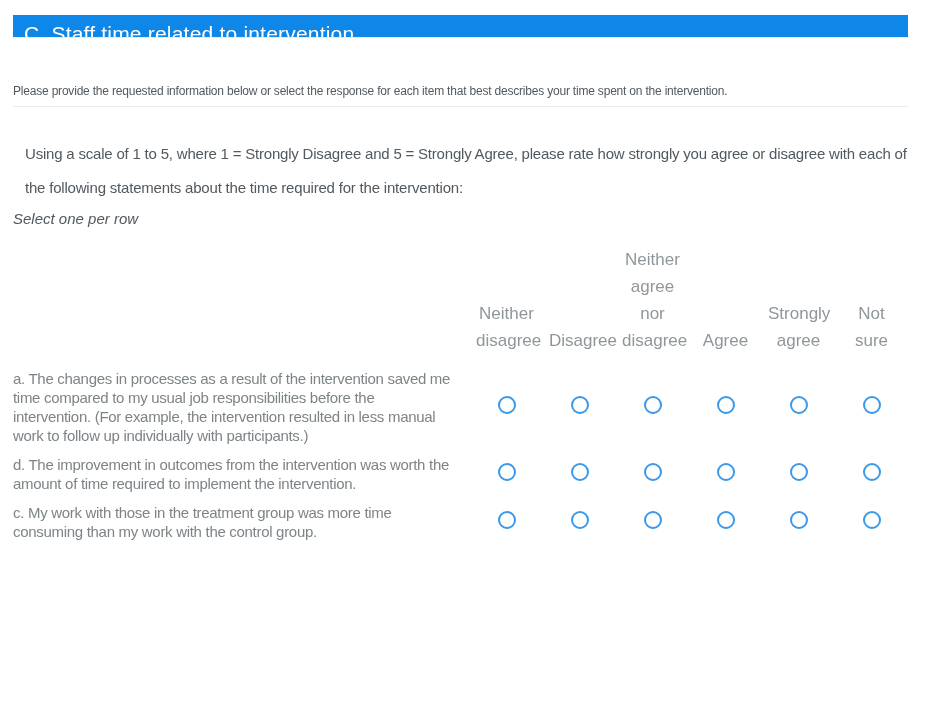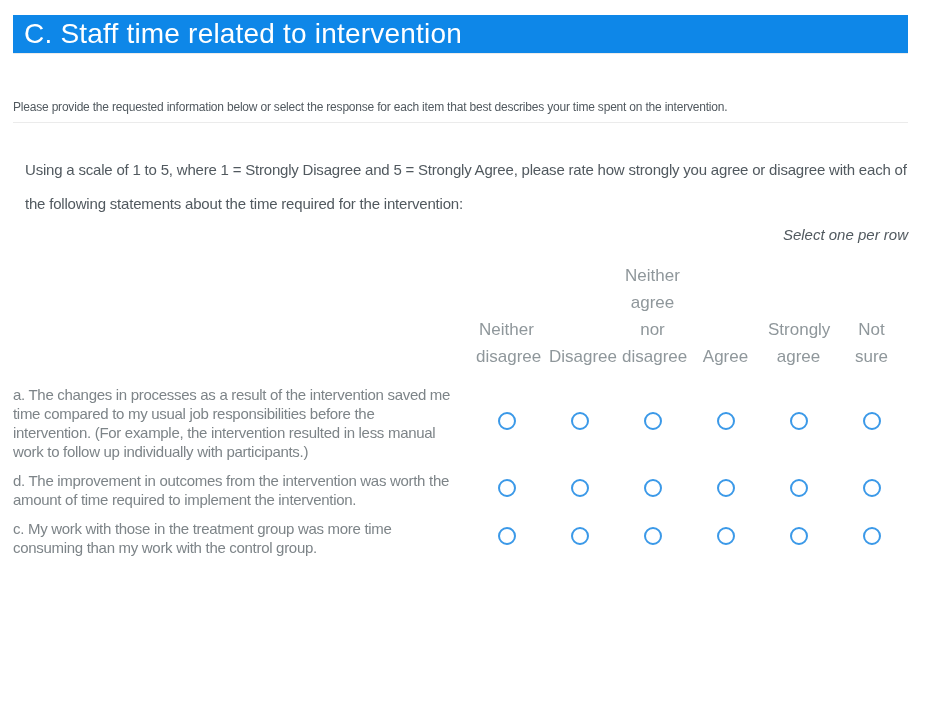--- a/index.html
+++ b/index.html
@@ -17,24 +17,24 @@
     width:930px;height:720px;
     background:#ffffff;
     font-family:"Liberation Sans", sans-serif;
     overflow:hidden;
   }
   .page{padding:15px 22px 0 13px;}
 
   .title-bar{
     background:var(--header-bg);
     color:var(--header-text);
-    height:38px;
+    height:22px;
     line-height:38px;
     padding-left:11px;
-    font-size:28px;
+    font-size:21px;
     font-weight:400;
     letter-spacing:0.2px;
     white-space:nowrap;
     overflow:hidden;
   }
 
   hr.divider{
     border:none;
     border-top:1px solid var(--divider);
     margin:0;
@@ -55,21 +55,20 @@
     line-height:2.3;
     color:var(--body-text);
     letter-spacing:-0.2px;
   }
   p.select-note{
     margin:4px 0 0 0;
     font-size:15px;
     font-style:italic;
     line-height:1.2;
     color:var(--body-text);
-    text-align:right;
   }
 
   table.matrix{
     margin-top:18px;
     width:895px;
     border-collapse:collapse;
     table-layout:fixed;
   }
   .matrix col.label-col{width:457px;}
   .matrix col.opt-col{width:73px;}

